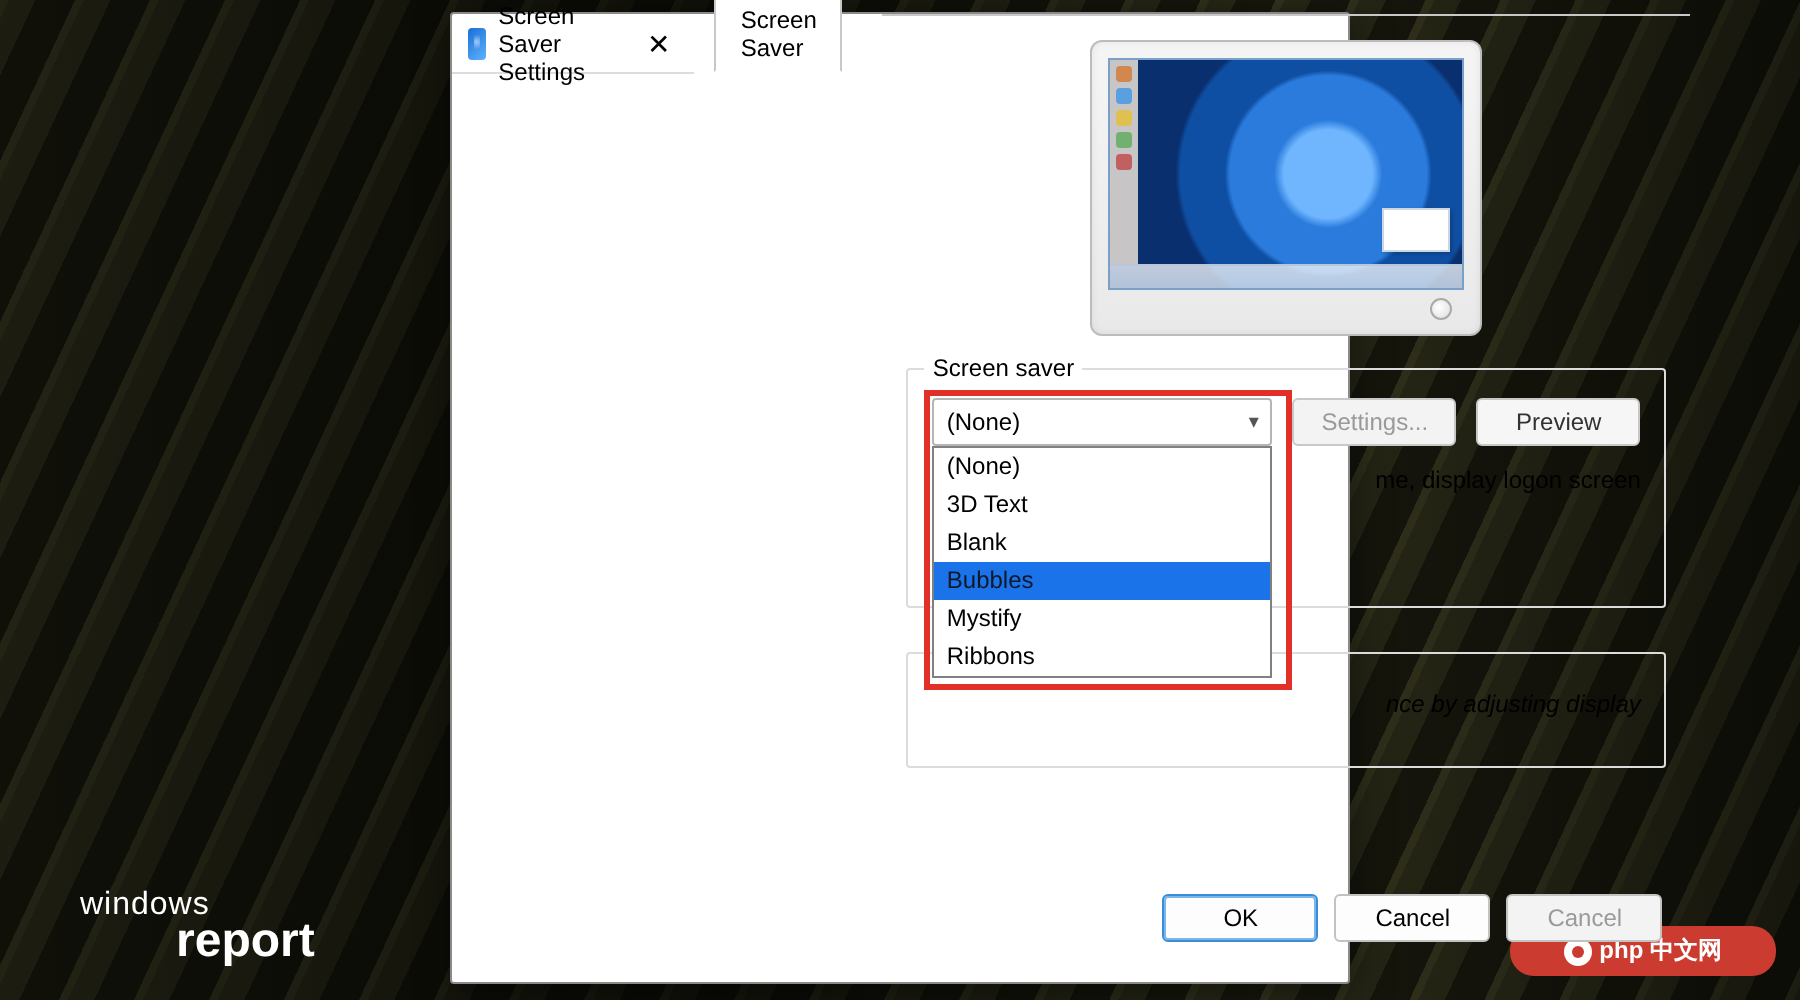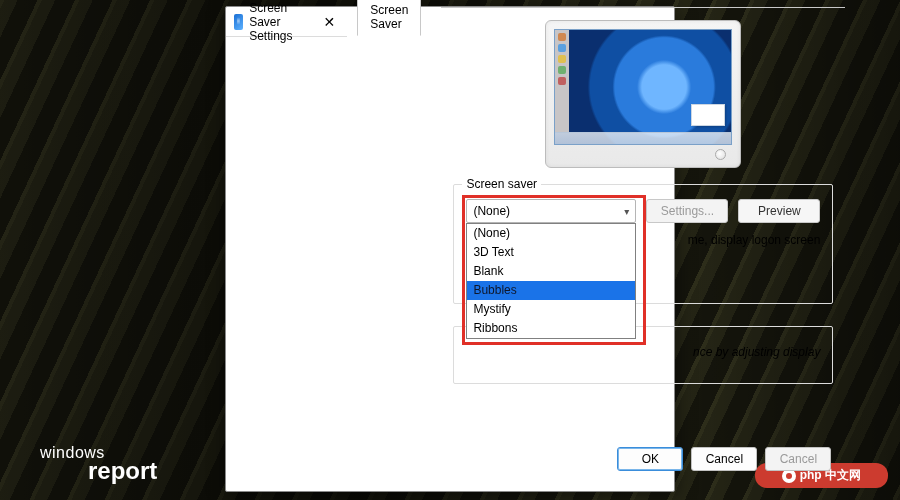--- a/index.html
+++ b/index.html
@@ -116,21 +116,21 @@
     border:3px solid #e03028; z-index:30; pointer-events:none;
   }
 
   .group2-text { font-size:12px; color:#000; }
 
   
   .footer {
     position:absolute; right:14px; bottom:10px; display:flex; gap:8px;
   }
   .fbtn {
-    height:24px; width:66px; border:1px solid #c2c2c2; border-radius:3px; background:#fdfdfd;
+    height:24px; width:78px; border:1px solid #c2c2c2; border-radius:3px; background:#fdfdfd;
     font-size:12px; display:flex; align-items:center; justify-content:center;
   }
   .fbtn.default { border-color:#3a8ddb; box-shadow: inset 0 0 0 1px #7ab6ea; }
   .fbtn.disabled { color:#9a9a9a; background:#f3f3f3; }
 </style>
 </head>
 <body>
 
 <div class="watermark-wr">
   <div class="w1">windows</div>

